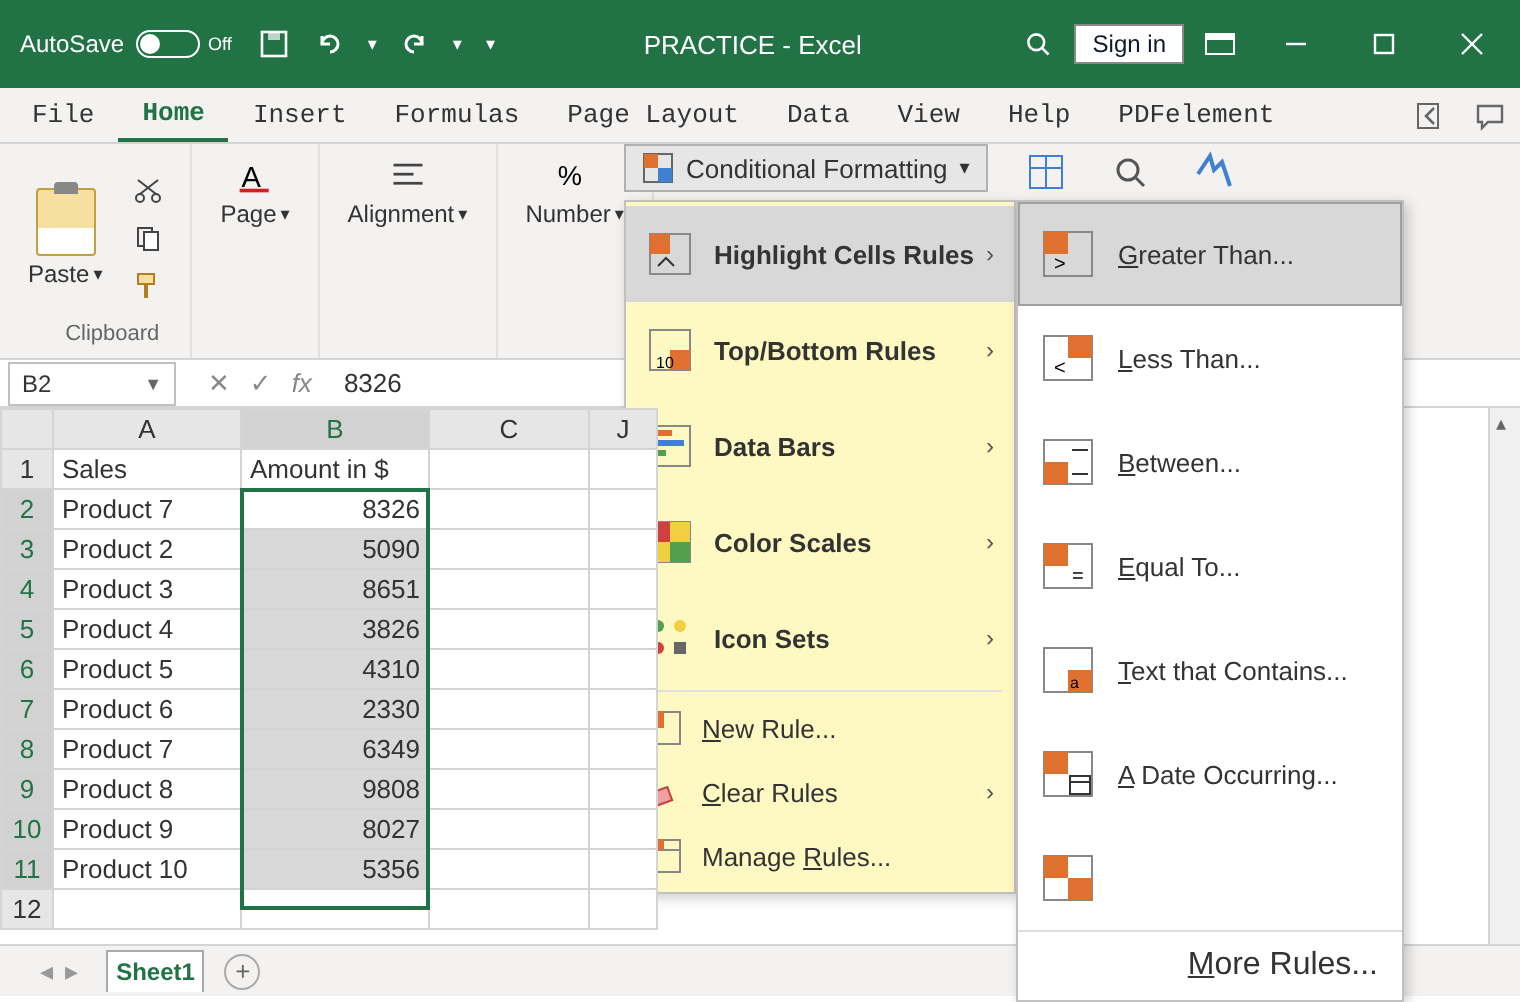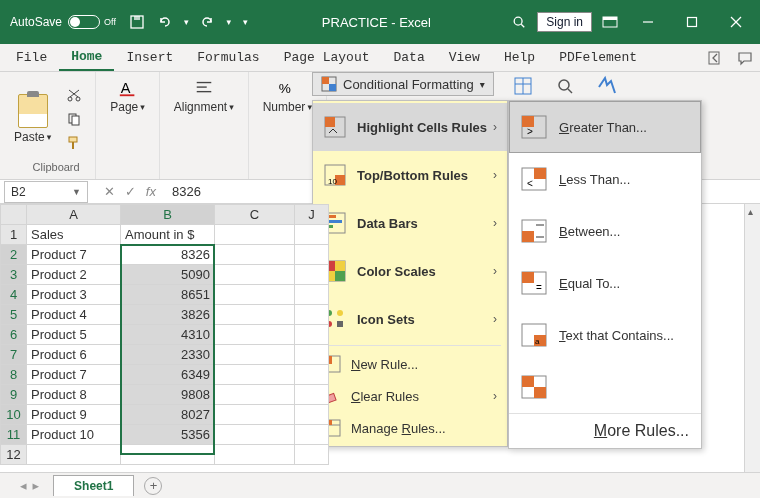--- a/index.html
+++ b/index.html
@@ -87,21 +87,21 @@
   .col-j { width: 34px; }
   .num { text-align: right; }
   .sel-border { position: absolute; border: 2px solid #217346; pointer-events: none; }
 
   .scroll-v { position: absolute; right: 0; top: 0; width: 16px; height: 100%; background: #f0f0f0; border-left: 1px solid #d4d4d4; }
   .scroll-v::before { content: '▴'; position: absolute; top: 2px; left: 3px; font-size: 10px; color: #666; }
 
   
   .sheet-bar { height: 26px; background: #f3f2f1; border-top: 1px solid #d4d4d4; display: flex; align-items: center; padding-left: 20px; }
   .sh-nav { display: flex; gap: 6px; color: #999; margin-right: 14px; }
-  .sheet-tab { background: #fff; border: 1px solid #aaa; border-bottom: none; padding: 3px 20px; font-size: 12px; font-weight: 600; color: #217346; }
+  .sheet-tab { background: #fff; border: 1px solid #aaa; border-bottom: none; padding: 3px 4px; font-size: 12px; font-weight: 600; color: #217346; }
   .add-sheet { margin-left: 10px; width: 18px; height: 18px; border: 1px solid #aaa; border-radius: 50%; display: flex; align-items: center; justify-content: center; font-size: 13px; color: #666; }
   svg { display: block; }
 </style>
 </head>
 <body>
 
 <div class="title-bar">
   <div class="autosave">
     <span>AutoSave</span>
     <div class="toggle"></div>
@@ -391,20 +391,29 @@
             <rect x="1" y="1" width="24" height="22" fill="none" stroke="#888"></rect>
             <rect x="13" y="12" width="12" height="11" fill="#e07030"></rect>
             <text x="14" y="21" font-size="8">a</text>
           </svg>
         <span><u>T</u>ext that Contains...</span>
       </div>
       <div class="sub-item">
         <svg class="icon" viewBox="0 0 26 24">
             <rect x="1" y="1" width="24" height="22" fill="none" stroke="#888"></rect>
             <rect x="1" y="1" width="12" height="11" fill="#e07030"></rect>
+            <rect x="14" y="13" width="10" height="9" fill="none" stroke="#333"></rect>
+            <line x1="14" y1="16" x2="24" y2="16" stroke="#333"></line>
+          </svg>
+        <span><u>A</u> Date Occurring...</span>
+      </div>
+      <div class="sub-item">
+        <svg class="icon" viewBox="0 0 26 24">
+            <rect x="1" y="1" width="24" height="22" fill="none" stroke="#888"></rect>
+            <rect x="1" y="1" width="12" height="11" fill="#e07030"></rect>
             <rect x="13" y="12" width="12" height="11" fill="#e07030"></rect>
           </svg>
       </div>
       <div class="sub-more">
         <span><u>M</u>ore Rules...</span>
       </div>
     </div>
   </div>
 
   <div class="ribbon-right">

